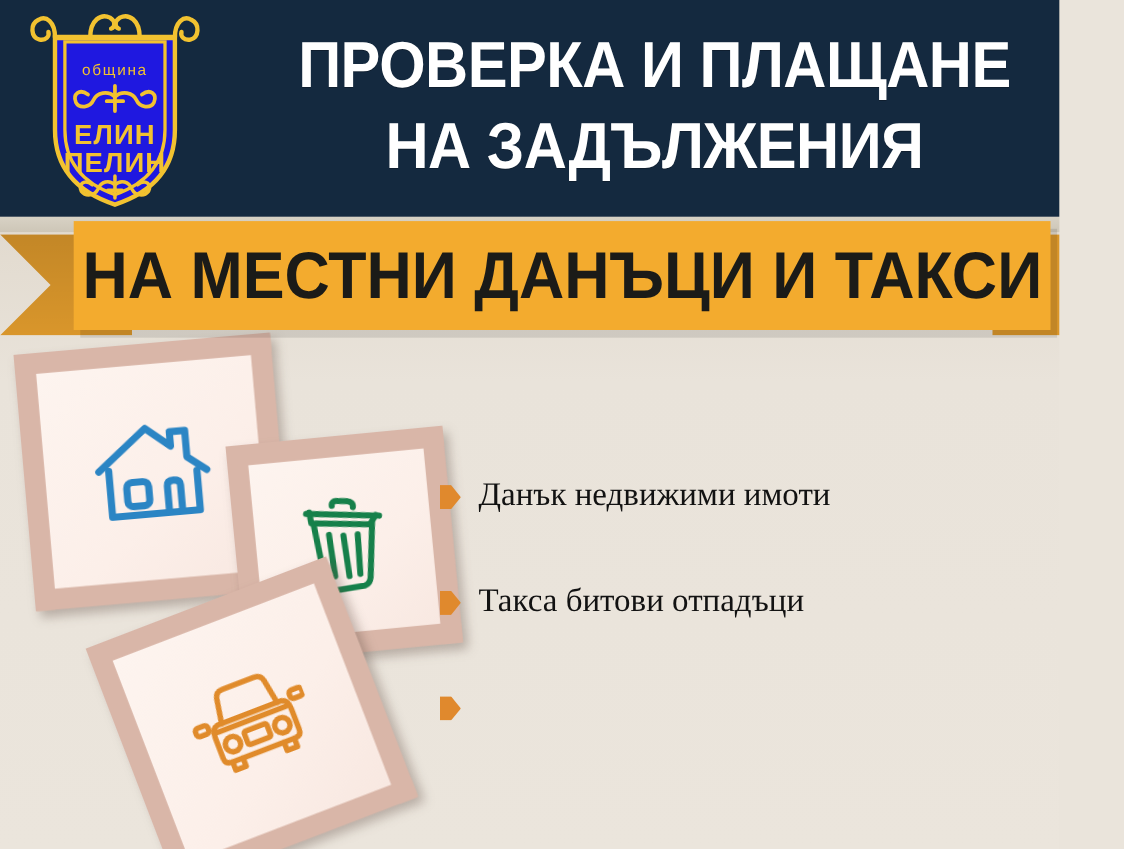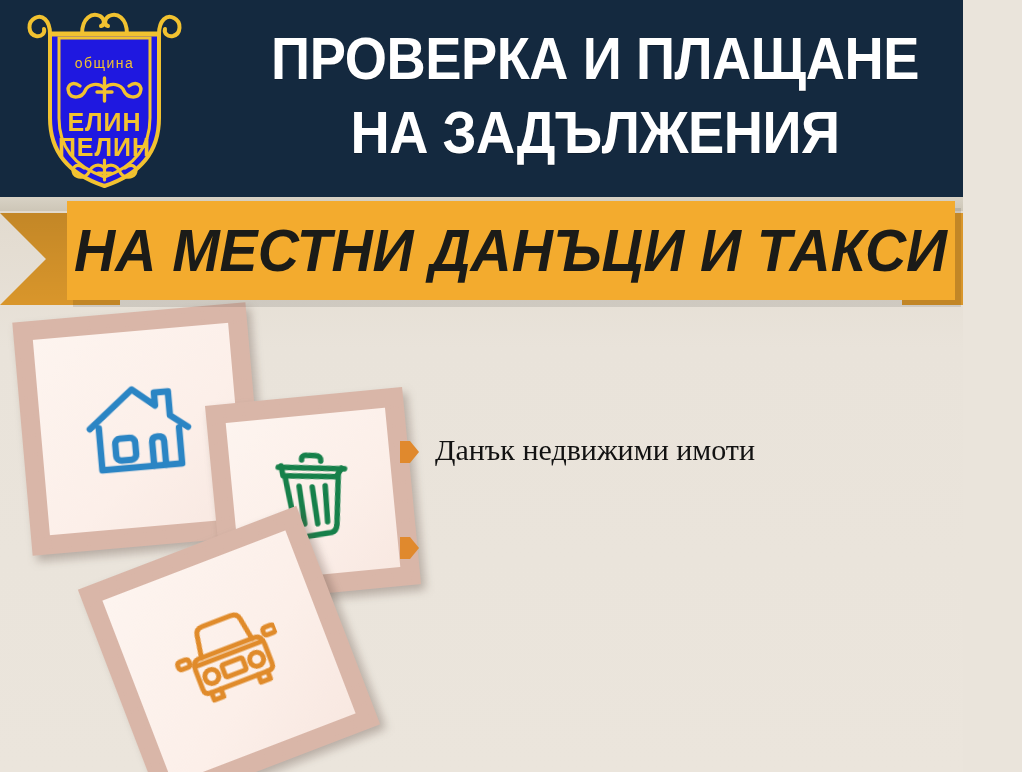--- a/index.html
+++ b/index.html
@@ -56,21 +56,21 @@
     background:#d9962b;
     clip-path:polygon(0 0,120px 0,74px 46px,120px 92px,0 92px);
   }
   .tail-shadow-l{position:absolute;left:0;top:17px;width:80px;height:92px;
     background:linear-gradient(180deg,rgba(0,0,0,0.10),rgba(0,0,0,0.0));
     clip-path:polygon(0 0,80px 0,80px 92px,0 92px,46px 46px);}
   .ribbon-main{
     position:absolute;left:67px;top:5px;width:888px;height:99px;
     background:#f3ab2e;
     box-shadow:6px 7px 0 rgba(0,0,0,0.10);
-    display:flex;align-items:center;justify-content:center;font-style:italic;
+    display:flex;align-items:center;justify-content:center;
   }
   .ribbon-text{
     color:#1b1b18;
     font-family:"Liberation Sans Narrow","Liberation Sans",sans-serif;
     font-weight:bold;font-size:60px;line-height:60px;
     letter-spacing:0px;white-space:nowrap;
     transform:scaleX(0.95);
   }
 
   
@@ -232,16 +232,20 @@
     </div>
   </div>
 
   <div class="list">
     <div class="li">
       <span class="bullet"></span>
       <span class="li-text">Данък недвижими имоти</span>
     </div>
     <div class="li">
       <span class="bullet"></span>
+      <span class="li-text">Такса битови отпадъци</span>
+    </div>
+    <div class="li">
+      <span class="bullet"></span>
     </div>
   </div>
 
 </div>
 
 </body></html>

